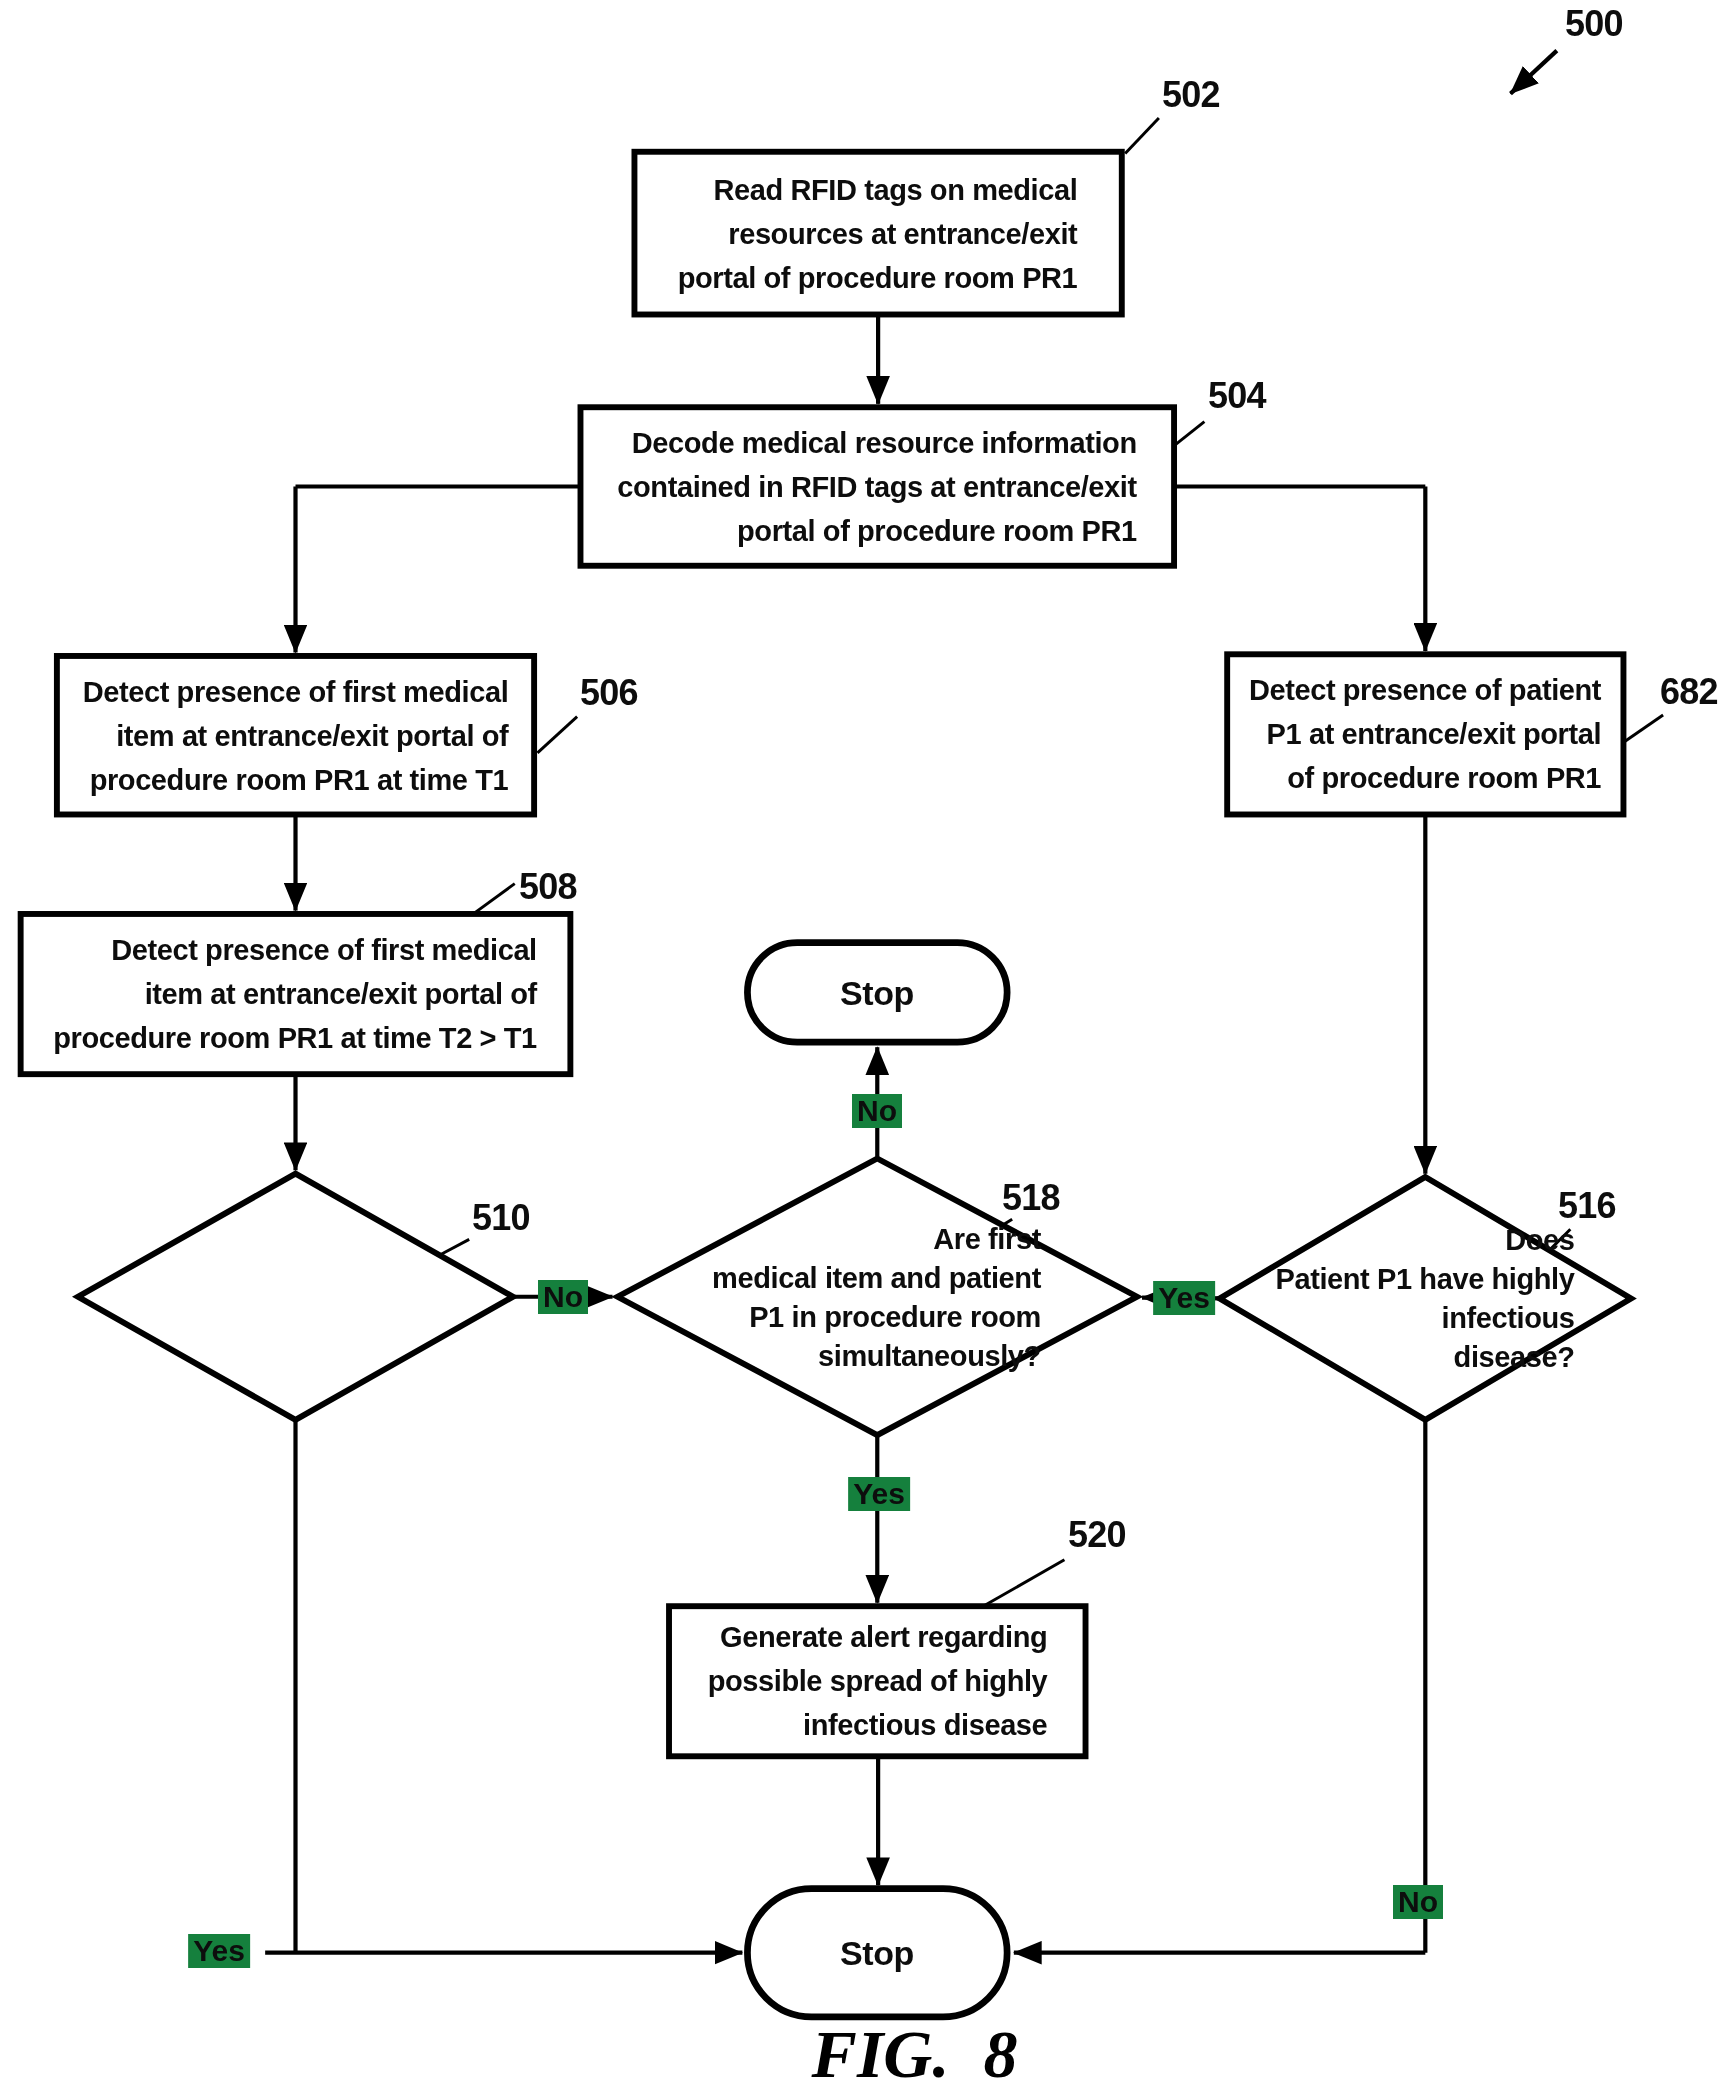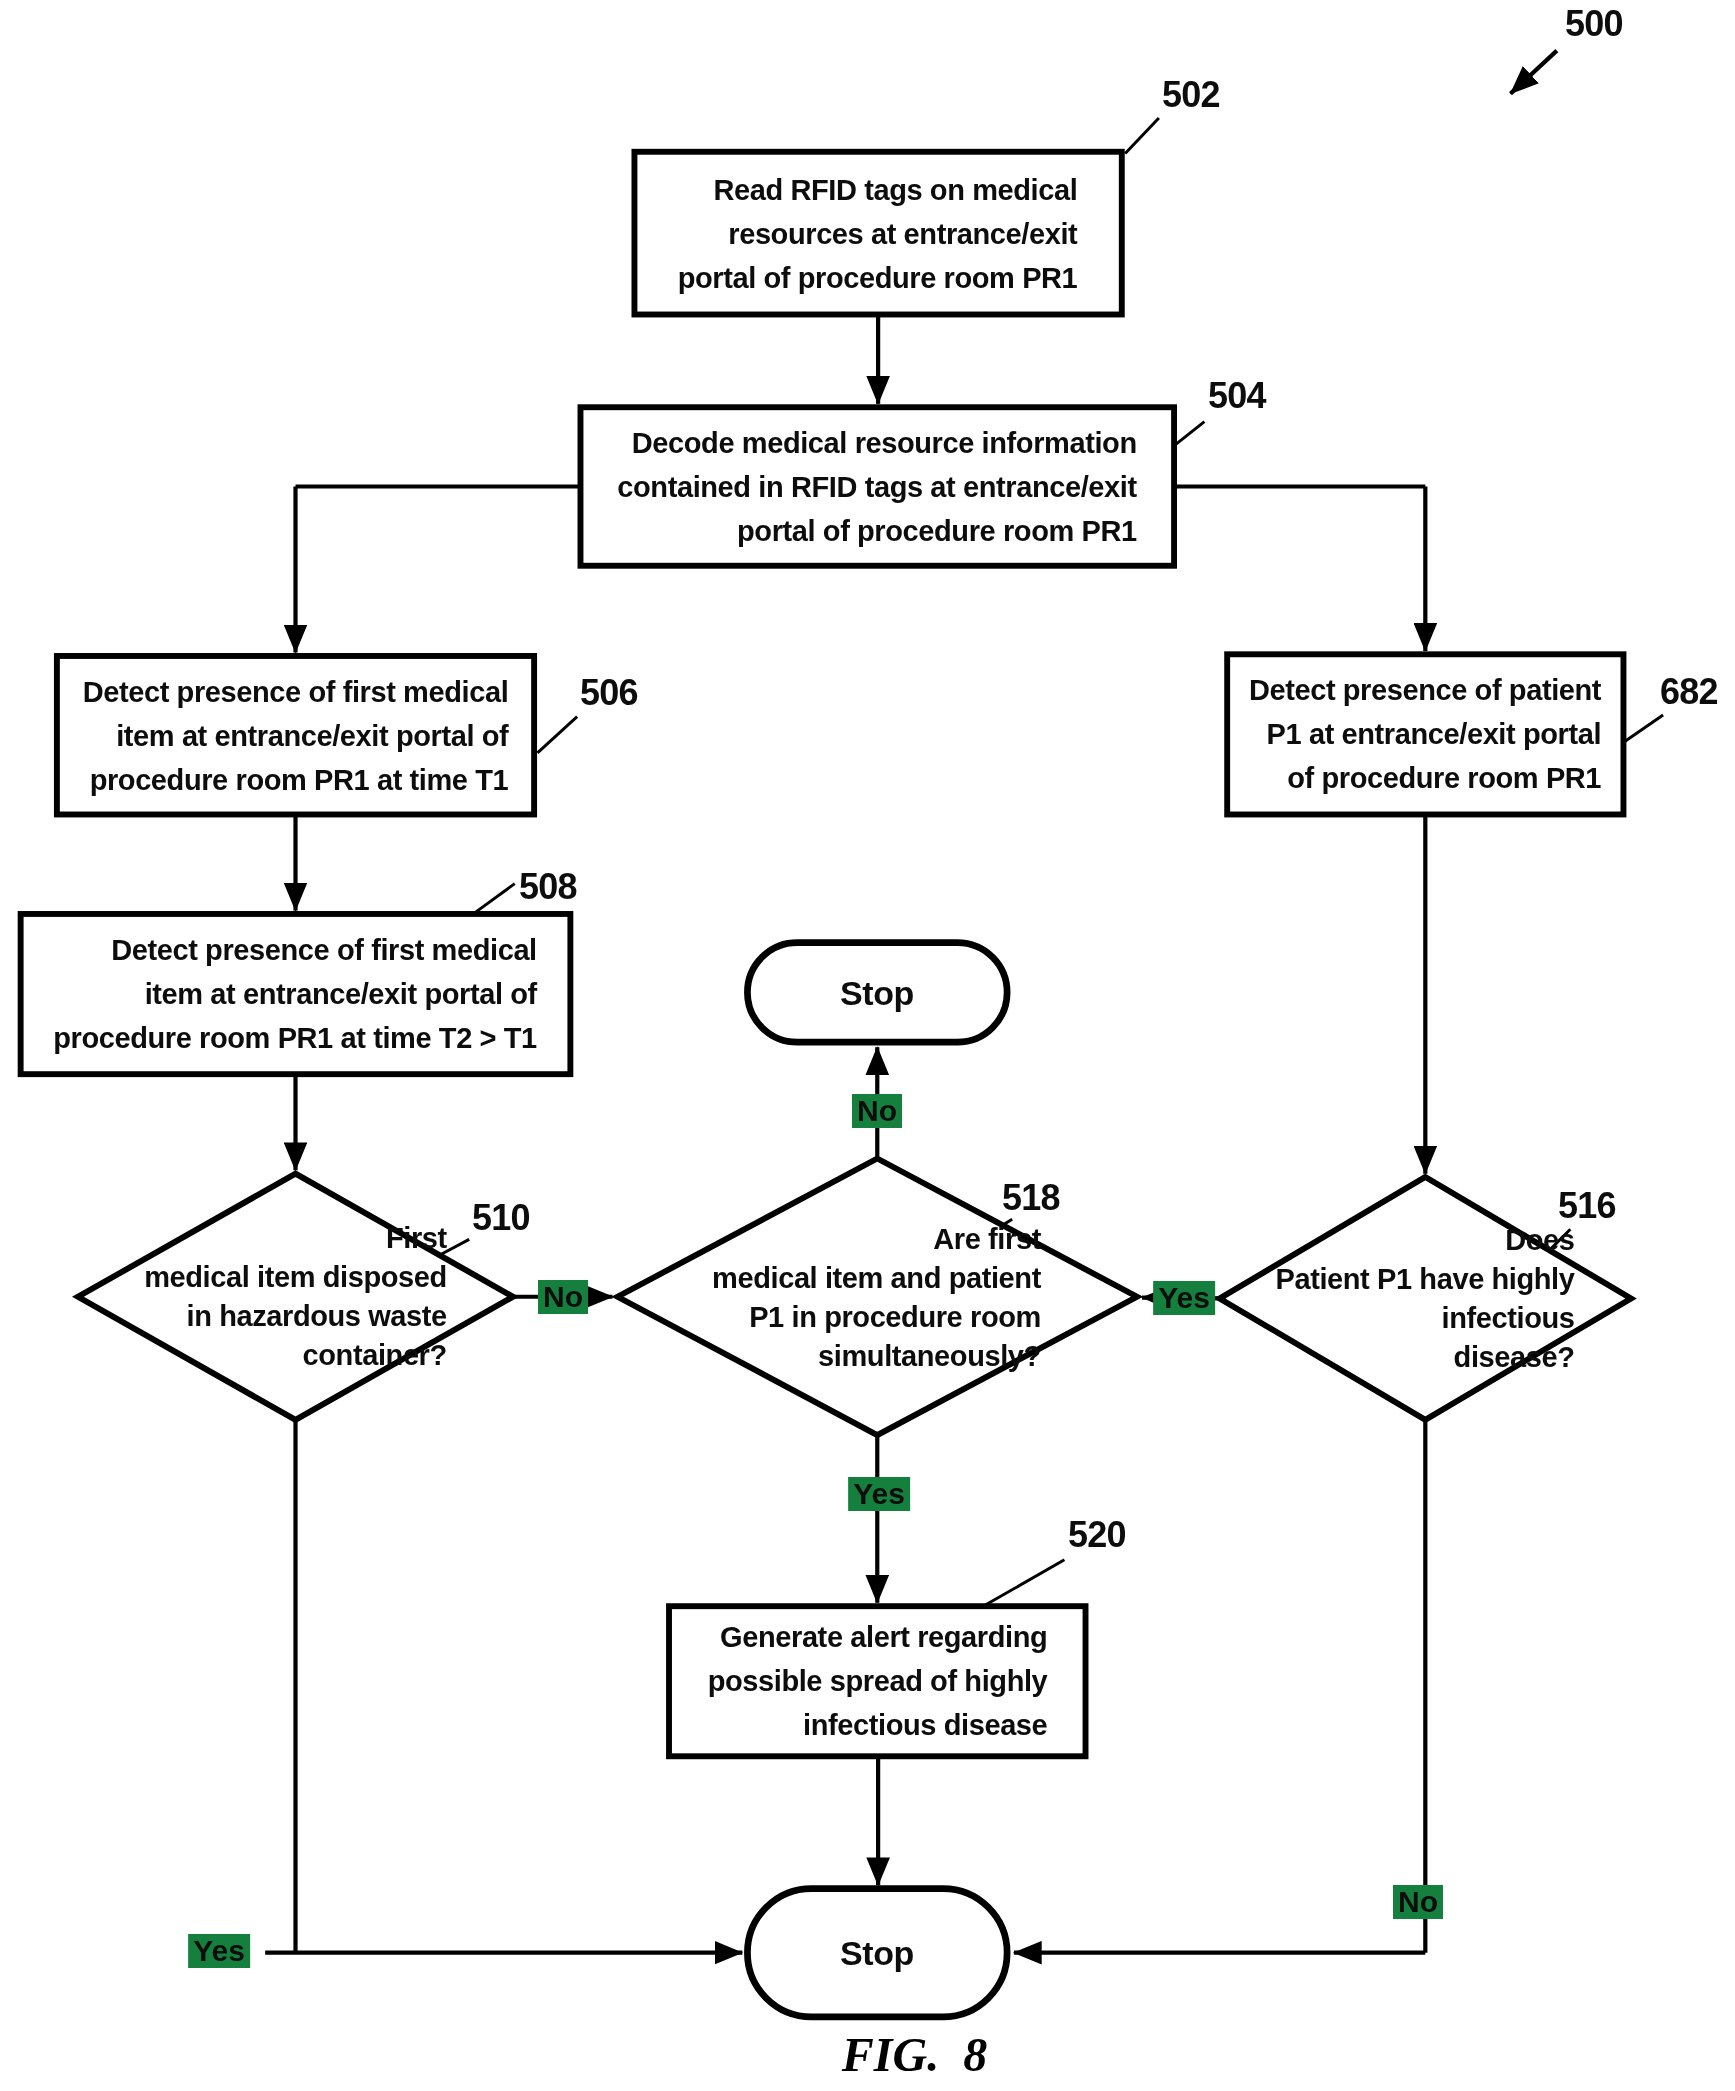--- a/index.html
+++ b/index.html
@@ -19,21 +19,21 @@
     color:#0d0d0d;letter-spacing:-0.8px;
   }
   .elabel{
     position:absolute;transform:translate(-50%,-50%);
     background:#15803d;padding:0 5px;font-weight:700;font-size:30px;
     line-height:34px;color:#0d0d0d;
   }
   .caption{
     position:absolute;left:788px;top:2021px;width:253px;text-align:center;
     font-family:"Liberation Serif",serif;font-style:italic;font-weight:700;
-    font-size:48px;line-height:67px;white-space:pre;color:#000;
+    font-size:68px;line-height:67px;white-space:pre;color:#000;
   }
 </style>
 </head>
 <body>
 
 <div class="stage">
 
   <svg width="1736" height="2091" viewBox="0 0 2058 2480">
     <defs>
       <marker id="ah" markerUnits="userSpaceOnUse" markerWidth="34" markerHeight="28" refX="33" refY="14" orient="auto">
@@ -100,24 +100,20 @@
 procedure room PR1 at time T1</div>
   <div class="ntext" style="left:20px;top:914px;width:550px;height:160px">Detect presence of first medical
 item at entrance/exit portal of
 procedure room PR1 at time T2 &gt; T1</div>
   <div class="ntext" style="left:1227px;top:654px;width:396px;height:160px">Detect presence of patient
 P1 at entrance/exit portal
 of procedure room PR1</div>
   <div class="ntext" style="left:669px;top:1606px;width:417px;height:150px">Generate alert regarding
 possible spread of highly
 infectious disease</div>
-  <div class="ntext" style="left:78px;top:1174px;width:435px;height:246px;line-height:39px">First
-medical item disposed
-in hazardous waste
-container?</div>
   <div class="ntext" style="left:617px;top:1159px;width:519px;height:277px;line-height:39px">Are first
 medical item and patient
 P1 in procedure room
 simultaneously?</div>
   <div class="ntext" style="left:1219px;top:1177px;width:412px;height:243px;line-height:39px">Does
 Patient P1 have highly
 infectious
 disease?</div>
   <div class="ntext stoptext" style="left:747px;top:943px;width:260px;height:100px">Stop</div>
   <div class="ntext stoptext" style="left:747px;top:1889px;width:260px;height:128px">Stop</div>

